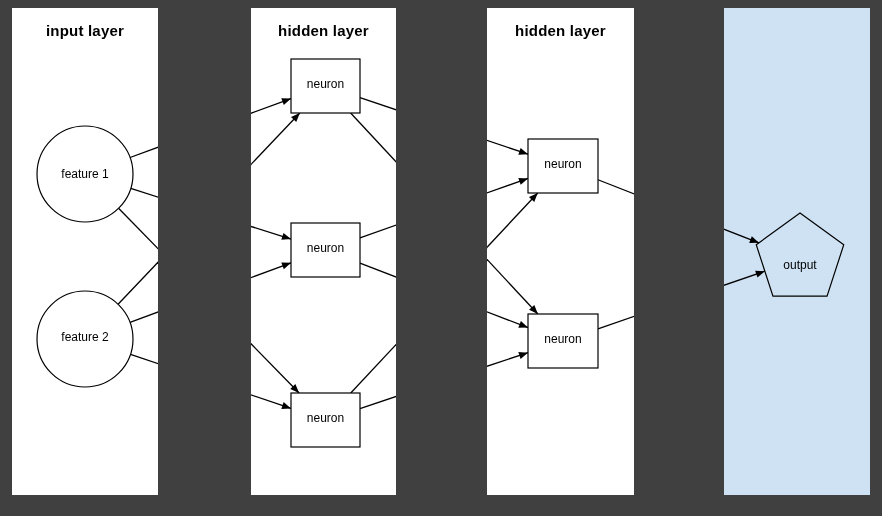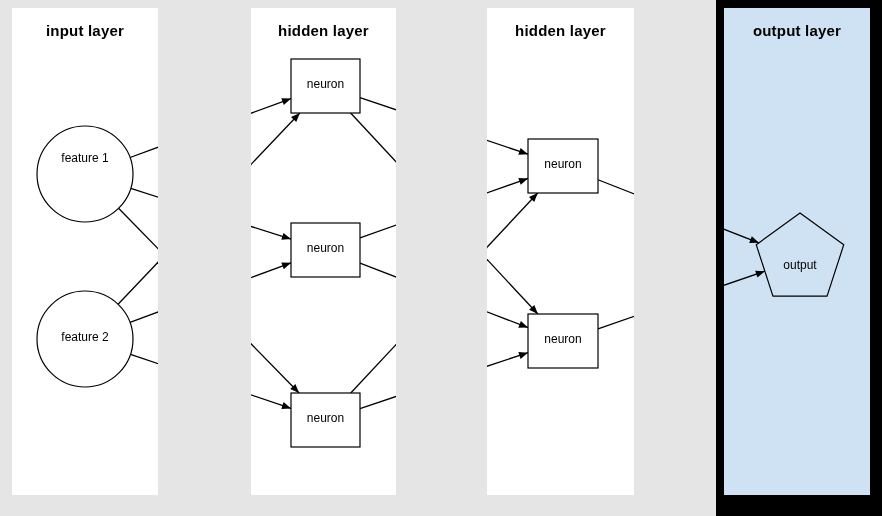--- a/index.html
+++ b/index.html
@@ -8,23 +8,23 @@
     background: #000000;
   }
   body {
     width: 882px;
     height: 516px;
     overflow: hidden;
     font-family: "Liberation Sans", sans-serif;
   }
   #canvas {
     position: relative;
-    width: 716px;
+    width: 882px;
     height: 516px;
-    background: #e5e5e5;
+    background: #404040;
   }
   .layer-box {
     position: absolute;
     box-sizing: border-box;
     overflow: hidden;
   }
   .layer-title {
     position: absolute;
     left: 0;
     right: 0;
@@ -66,21 +66,21 @@
         <line x1="118.55526862018831" y1="208.3226448256396" x2="299.1036585365854" y2="393" stroke="#000000" stroke-width="1.3"></line>
         <line x1="118.07081424293534" y1="304.2103284679308" x2="299.8339920948617" y2="113" stroke="#000000" stroke-width="1.3"></line>
         <line x1="130.01645463193978" y1="322.3411041070992" x2="291" y2="262.76715176715174" stroke="#000000" stroke-width="1.3"></line>
         <line x1="130.48929117810493" y1="354.320717610921" x2="291" y2="408.38045738045736" stroke="#000000" stroke-width="1.3"></line>
       </svg>
       <svg class="shape-svg" width="882" height="516" style="left: -12px; top: -8px;">
         <circle cx="85" cy="174" r="48" fill="#ffffff" stroke="#000000" stroke-width="1.2"></circle>
         <circle cx="85" cy="339" r="48" fill="#ffffff" stroke="#000000" stroke-width="1.2"></circle>
       </svg>
       <div class="layer-title" style="top: 14px;">input layer</div>
-      <div class="node-label" style="left: 3px; top: 143px; width: 140px;">feature 1</div>
+      <div class="node-label" style="left: 3px; top: 159px; width: 140px;">feature 1</div>
       <div class="node-label" style="left: 3px; top: 322px; width: 140px; text-align: center;">feature 2</div>
     </div>
     <div class="layer-box" style="left: 251px; top: 8px; width: 145px; height: 487px; background: rgb(255, 255, 255);">
       <svg class="edge-svg" width="882" height="516" style="left: -251px; top: -8px;">
         <line x1="130.07715932646832" y1="157.50607059987854" x2="291" y2="98.62370062370063" stroke="#000000" stroke-width="1.3"></line>
         <polygon points="291,98.62370062370063 283.7850773312963,105.09709933570853 281.31098792127807,98.33552543673828" fill="#000000"></polygon>
         <line x1="130.76909082777274" y1="188.46341331771612" x2="291" y2="239.0977130977131" stroke="#000000" stroke-width="1.3"></line>
         <polygon points="291,239.0977130977131 281.3335394709639,239.81850491272428 283.5030514686213,232.95314128855836" fill="#000000"></polygon>
         <line x1="118.55526862018831" y1="208.3226448256396" x2="299.1036585365854" y2="393" stroke="#000000" stroke-width="1.3"></line>
         <polygon points="299.1036585365854,393 290.23784730837707,389.08114924170667 295.38624403222303,384.0478589486784" fill="#000000"></polygon>
@@ -135,16 +135,15 @@
     <div class="layer-box" style="left: 724px; top: 8px; width: 146px; height: 487px; background: rgb(207, 226, 243);">
       <svg class="edge-svg" width="882" height="516" style="left: -724px; top: -8px;">
         <line x1="598" y1="179.73417721518987" x2="758.8899423370661" y2="242.86820522087407" stroke="#000000" stroke-width="1.3"></line>
         <polygon points="758.8899423370661,242.86820522087407 749.1968545357157,242.93183599418708 751.8269264993206,236.22939453854875" fill="#000000"></polygon>
         <line x1="598" y1="328.8902953586498" x2="764.8244766156988" y2="271.1704342511084" stroke="#000000" stroke-width="1.3"></line>
         <polygon points="764.8244766156988,271.1704342511084 757.4962803595115,277.5153171996585 755.142070396701,270.71107620958446" fill="#000000"></polygon>
       </svg>
       <svg class="shape-svg" width="882" height="516" style="left: -724px; top: -8px;">
         <polygon points="800,213 843.748599749577,244.78521825875242 827.0381216054537,296.2147817412476 772.9618783945463,296.2147817412476 756.2514002504229,244.78521825875242" fill="#cfe2f3" stroke="#000000" stroke-width="1.2"></polygon>
       </svg>
-      <div class="layer-title" style="top: 14px;">output layer</div>
       <div class="node-label" style="left: 6px; top: 250px; width: 140px;">output</div>
     </div>
   </div>
 
 </body></html>

